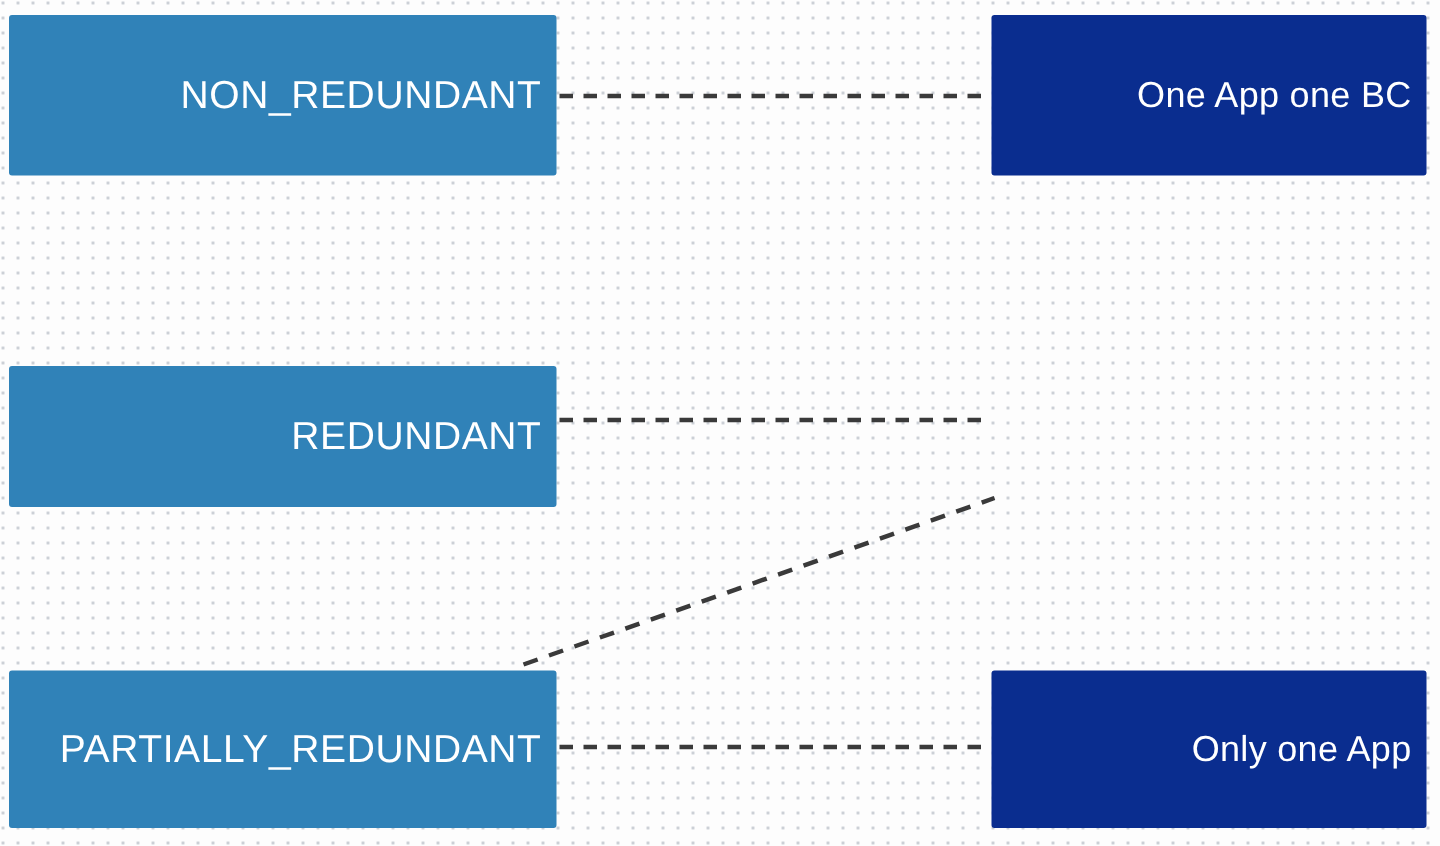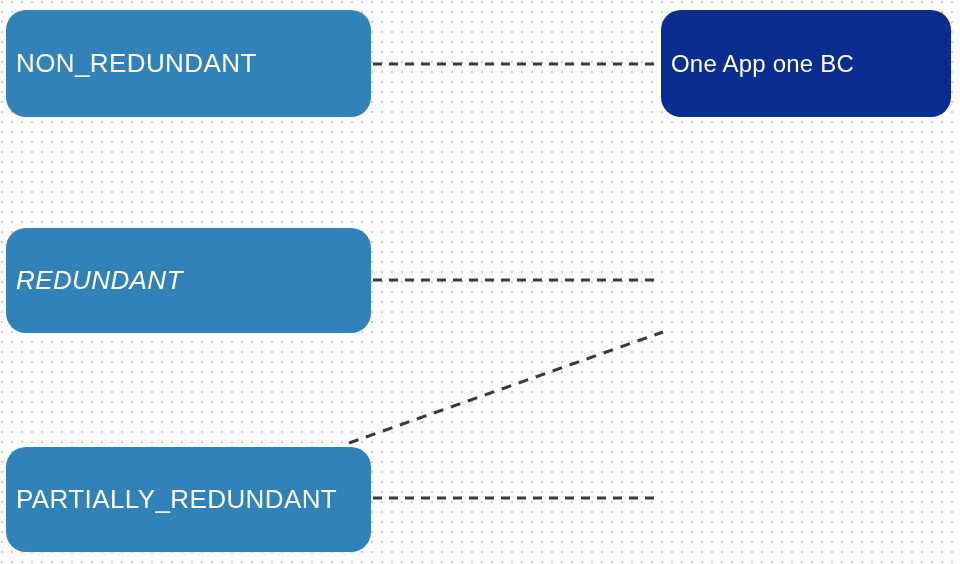--- a/index.html
+++ b/index.html
@@ -25,43 +25,43 @@
     left: 0;
     top: 0;
     width: 960px;
     height: 564px;
     pointer-events: none;
   }
   .node {
     position: absolute;
     display: flex;
     align-items: center;
-    justify-content: flex-start;
+    justify-content: flex-end;
     box-sizing: border-box;
-    border-radius: 20px;
+    border-radius: 2px;
     color: #ffffff;
     text-align: center;
     padding: 4px 10px;
     line-height: 1.15;
     user-select: none;
   }
   .node-left {
     background: #3082b8;
     font-size: 26px;
     font-weight: 300;
     letter-spacing: 0.4px;
   }
   .node-right {
     background: #0a2d8f;
     font-size: 24px;
     font-weight: 400;
     letter-spacing: 0.2px;
   }
   .row1 { top: 10px;  height: 107px; }
-  .row2 { top: 228px; height: 105px; font-style: italic; }
+  .row2 { top: 244px; height: 94px; }
   .row3 { top: 447px; height: 105px; }
   .col-left  { left: 6px;   width: 365px; }
   .col-right { left: 661px; width: 290px; }
 </style>
 </head>
 <body>
 
 <div id="canvas">
 
   <svg id="edge-layer" viewBox="0 0 960 564" width="960" height="564" xmlns="http://www.w3.org/2000/svg">
@@ -81,14 +81,17 @@
 
   <div class="node node-left col-left row3">
     <span>PARTIALLY_REDUNDANT</span>
   </div>
 
   <div class="node node-right col-right row1">
     <span>One App one BC</span>
   </div>
 
 
+  <div class="node node-right col-right row3">
+    <span>Only one App</span>
+  </div>
 
 </div>
 
 </body></html>

